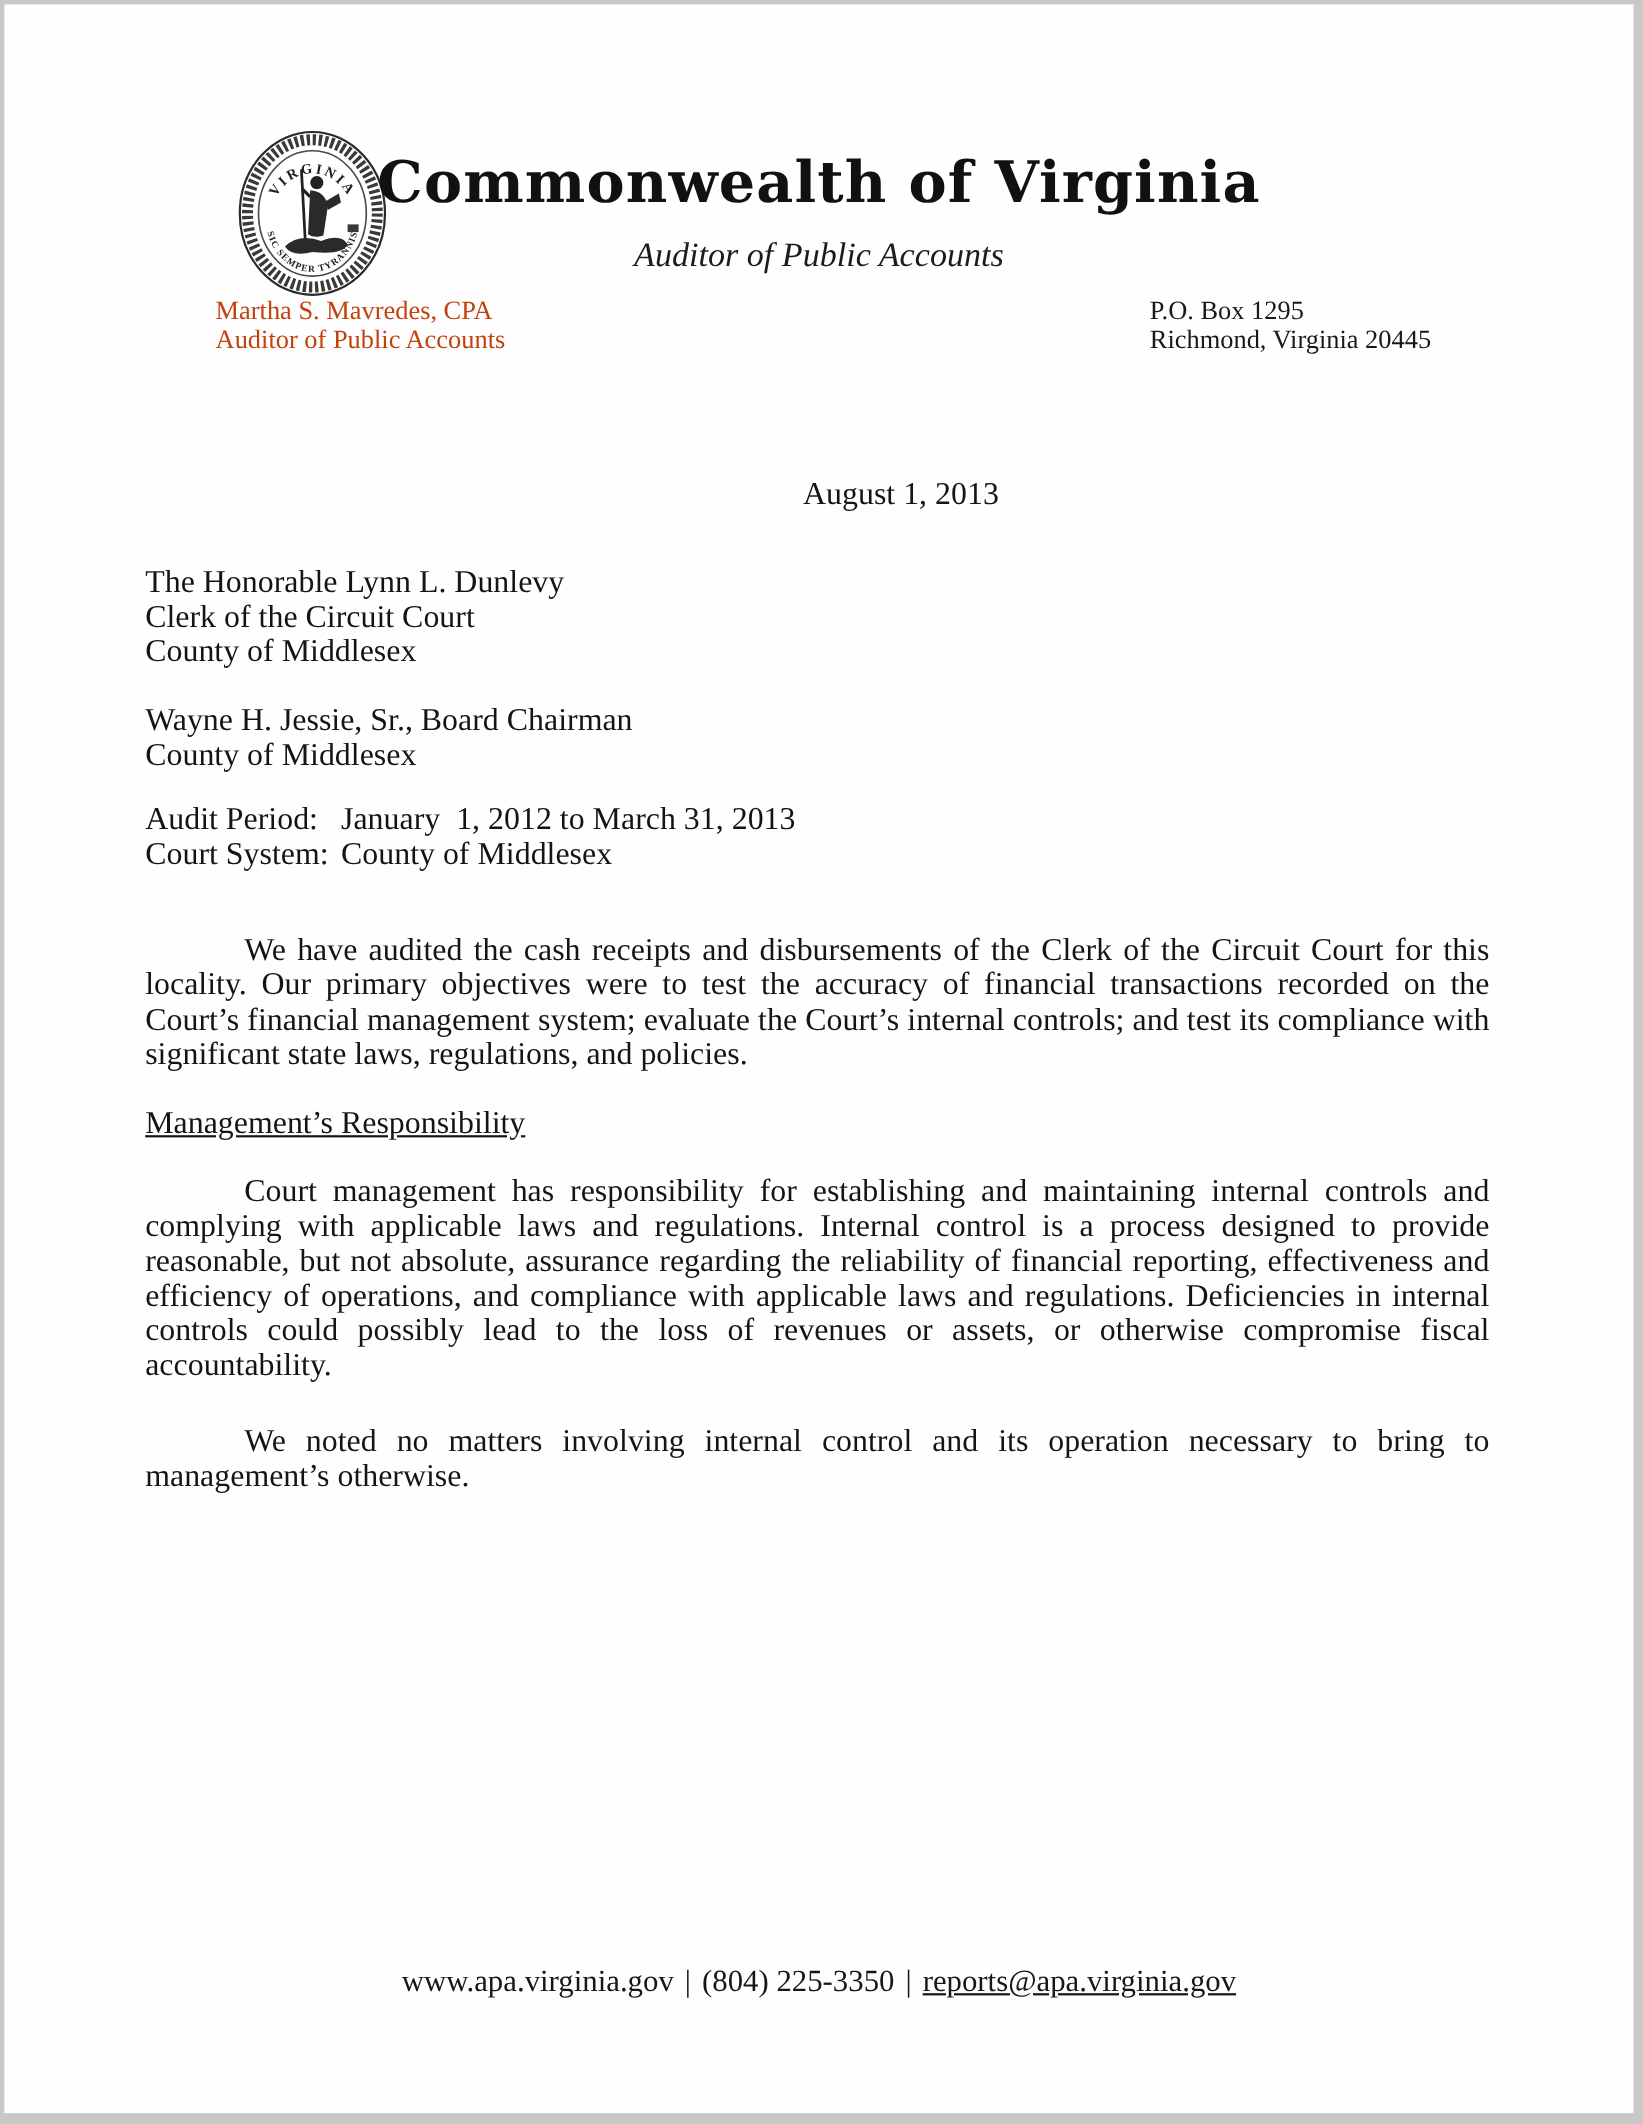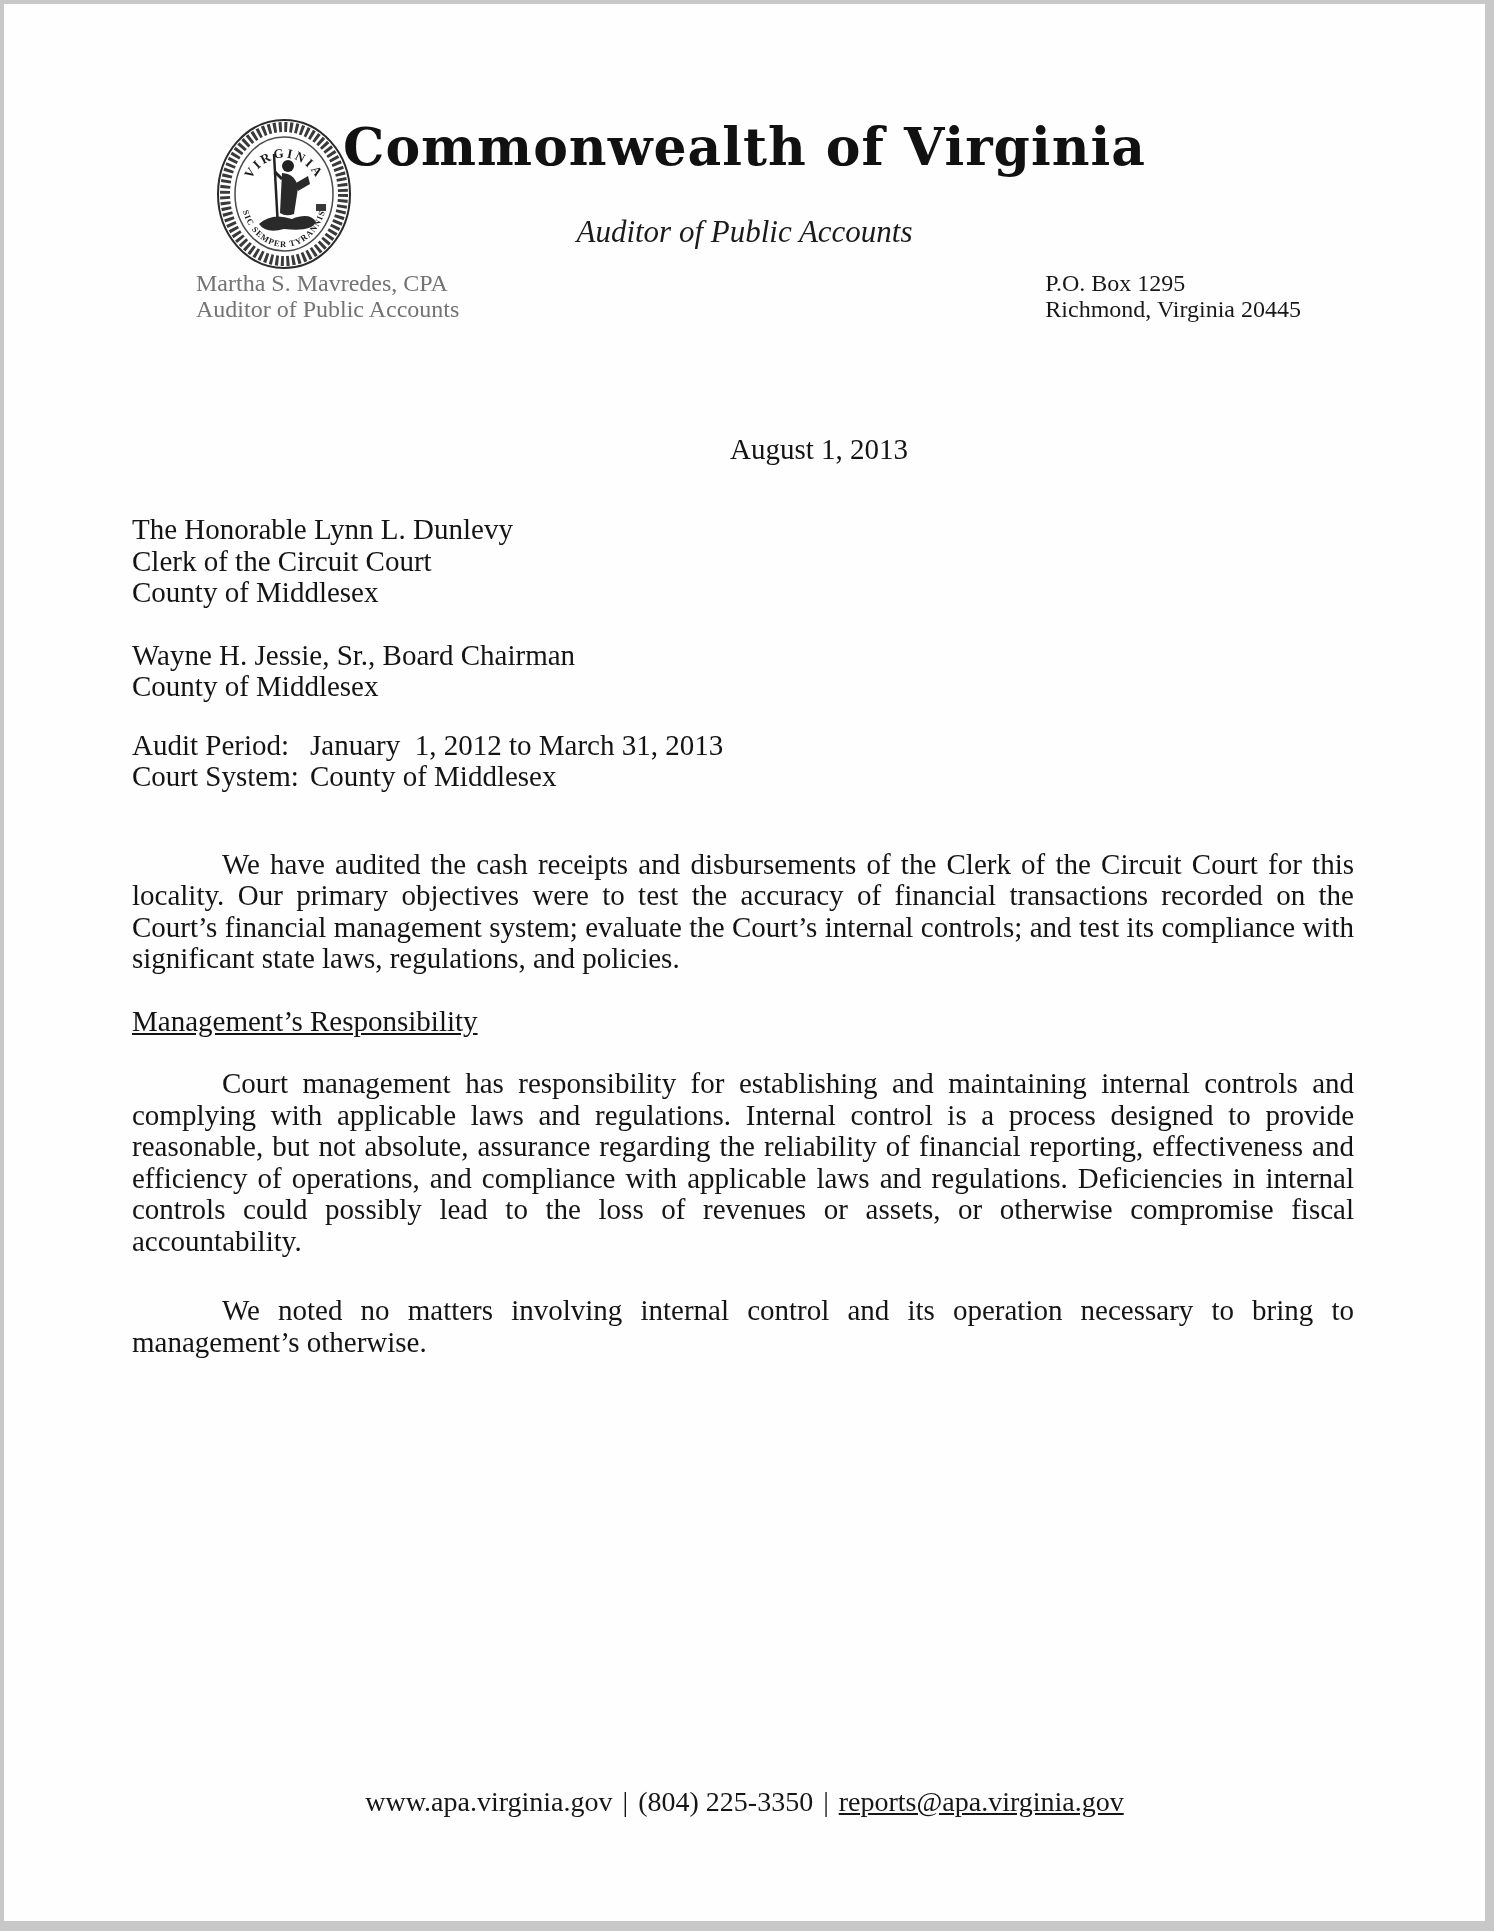--- a/index.html
+++ b/index.html
@@ -19,21 +19,21 @@
   }
 
   
   .seal-wrap {
     position: absolute;
     left: 211px; top: 112px;
     width: 138px; height: 156px;
   }
   .agency-title {
     position: absolute;
-    top: 112px; left: 0; right: 0;
+    top: 132px; left: 0; right: 0;
     text-align: center;
     font-family: "DejaVu Serif", serif;
     font-weight: bold;
     font-size: 52px;
     letter-spacing: 1px;
     color: #111;
     margin: 0;
   }
   .agency-subtitle {
     position: absolute;
@@ -41,21 +41,21 @@
     text-align: center;
     font-style: italic;
     font-size: 31px;
     color: #1b1b1b;
   }
   .official-block {
     position: absolute;
     left: 192px; top: 266px;
     font-size: 24px;
     line-height: 26px;
-    color: #737373;
+    color: #c2410c;
   }
   .po-block {
     position: absolute;
     right: 184px; top: 266px;
     text-align: left;
     font-size: 24px;
     line-height: 26px;
     color: #181818;
   }
 

